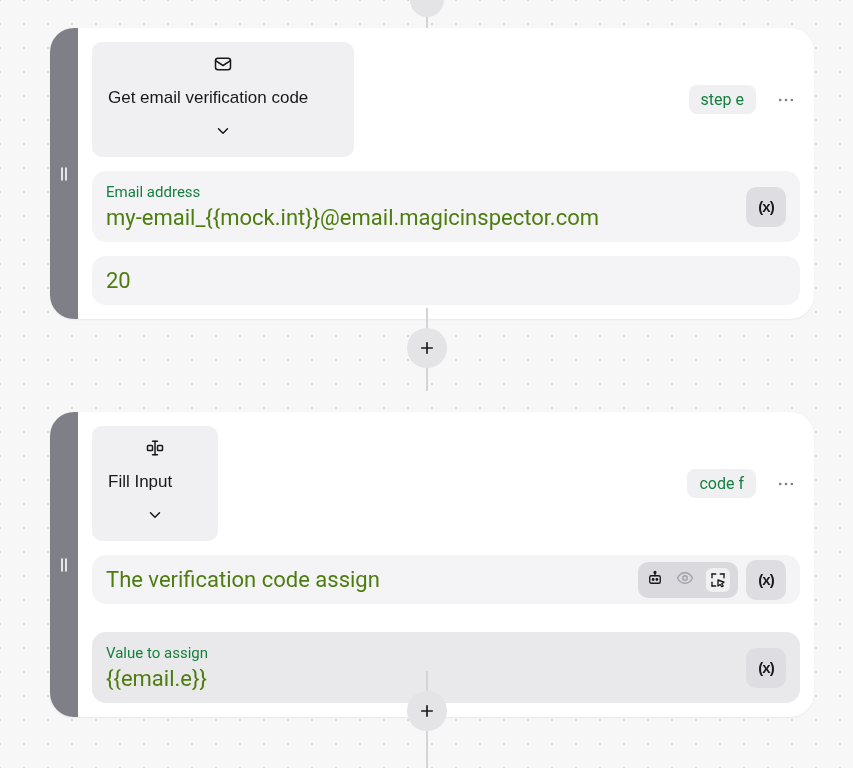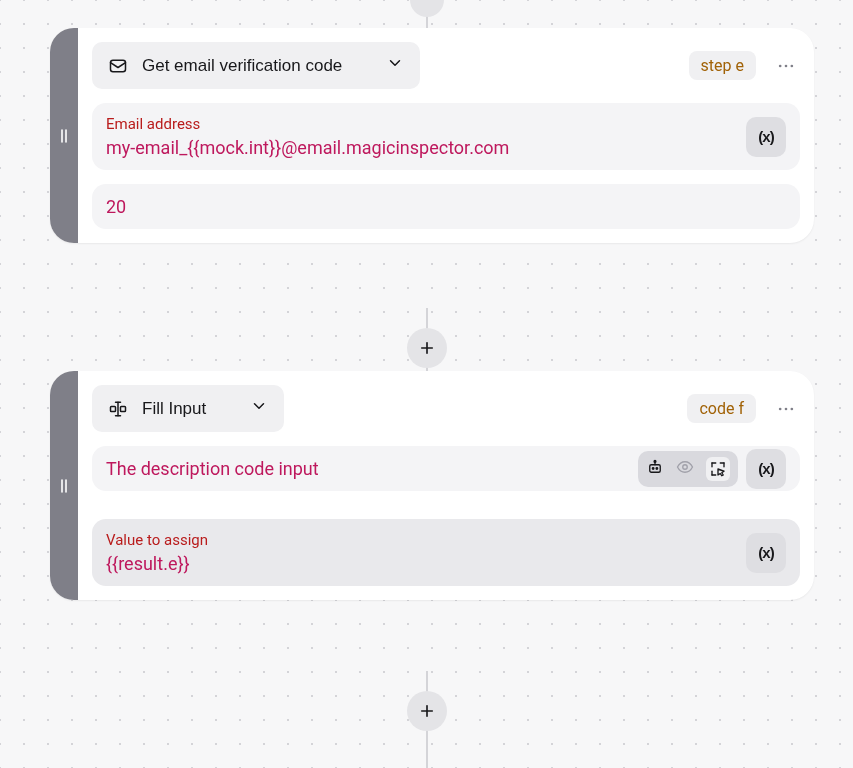--- a/index.html
+++ b/index.html
@@ -84,32 +84,33 @@
       border: none;
       border-radius: 10px;
       padding: 12px 16px;
       display: flex;
       align-items: center;
       gap: 14px;
       cursor: pointer;
       font-size: 17px;
       font-weight: 500;
       color: #18181b;
+      flex-direction: column;
     }
     .step-type-btn .icon-wrap { display: flex; align-items: center; }
     .step-type-btn .label { flex: 1; text-align: left; margin-right: 30px; }
     .step-type-btn svg { width: 20px; height: 20px; }
     .chev svg { width: 18px; height: 18px; }
     .header-spacer { flex: 1; }
     .step-badge {
       background: #f0f0f2;
       border-radius: 8px;
       padding: 5px 12px;
       font-size: 16px;
-      color: #a16207;
+      color: #15803d;
     }
     .more-btn {
       background: none;
       border: none;
       cursor: pointer;
       padding: 4px;
       display: flex;
       align-items: center;
       color: #7f7f88;
       margin-left: 4px;
@@ -117,22 +118,22 @@
     .more-btn svg { width: 20px; height: 20px; }
     .field {
       background: #f4f4f6;
       border-radius: 14px;
       padding: 12px 14px;
       margin-bottom: 14px;
       position: relative;
     }
     .field:last-child { margin-bottom: 0; }
     .field.active { background: #e9e9ec; margin-top: 28px; }
-    .field-label { font-size: 15px; color: #b91c1c; margin-bottom: 4px; }
-    .field-value { font-size: 18px; color: #be185d; }
+    .field-label { font-size: 15px; color: #15803d; margin-bottom: 4px; }
+    .field-value { font-size: 22px; color: #4d7c0f; }
     .field-actions {
       position: absolute;
       right: 14px;
       top: 50%;
       transform: translateY(-50%);
       display: flex;
       align-items: center;
       gap: 8px;
     }
     .action-pill {
@@ -230,21 +231,21 @@
   </div>
 
   <div class="connector-line" style="top:308px;height:83px;"></div>
   <button class="plus-btn" style="top:328px;">
     <svg viewBox="0 0 24 24" fill="none" stroke="#18181b" stroke-width="2.2" stroke-linecap="round">
         <line x1="12" y1="5" x2="12" y2="19"></line>
         <line x1="5" y1="12" x2="19" y2="12"></line>
       </svg>
   </button>
 
-  <div class="step-card" style="top:371px;">
+  <div class="step-card" style="top:412px;">
     <div class="step-handle">
       <svg viewBox="0 0 10 14" stroke="#fff" stroke-width="1.6" stroke-linecap="round">
           <line x1="3" y1="1" x2="3" y2="13"></line>
           <line x1="7" y1="1" x2="7" y2="13"></line>
         </svg>
     </div>
     <div class="step-body">
       <div class="step-header">
         <button class="step-type-btn">
           <span class="icon-wrap">
@@ -268,21 +269,21 @@
         <button class="more-btn">
           <svg viewBox="0 0 24 24" fill="currentColor">
               <circle cx="5" cy="12" r="1.6"></circle>
               <circle cx="12" cy="12" r="1.6"></circle>
               <circle cx="19" cy="12" r="1.6"></circle>
             </svg>
         </button>
       </div>
 
       <div class="field">
-        <div class="field-value">The description code input</div>
+        <div class="field-value">The verification code assign</div>
         <div class="field-actions">
           <div class="action-pill">
             <span class="ai-icon">
               <svg viewBox="0 0 24 24" fill="none" stroke="currentColor" stroke-width="1.8" stroke-linecap="round" stroke-linejoin="round">
                   <rect x="5" y="9" width="14" height="10" rx="2"></rect>
                   <circle cx="9.5" cy="14" r="1"></circle>
                   <circle cx="14.5" cy="14" r="1"></circle>
                   <path d="M12 9V6"></path>
                   <circle cx="12" cy="4.5" r="1.2"></circle>
                 </svg>
@@ -304,21 +305,21 @@
                   <path d="M12 12l8 3-3 2 2 3-2 1-2-3-3 2z"></path>
                 </svg>
             </span>
           </div>
           <button class="var-btn">(x)</button>
         </div>
       </div>
 
       <div class="field active">
         <div class="field-label">Value to assign</div>
-        <div class="field-value">{{result.e}}</div>
+        <div class="field-value">{{email.e}}</div>
         <div class="field-actions">
           <button class="var-btn">(x)</button>
         </div>
       </div>
     </div>
   </div>
 
   <div class="connector-line" style="top:671px;height:97px;"></div>
   <button class="plus-btn" style="top:691px;">
     <svg viewBox="0 0 24 24" fill="none" stroke="#18181b" stroke-width="2.2" stroke-linecap="round">

